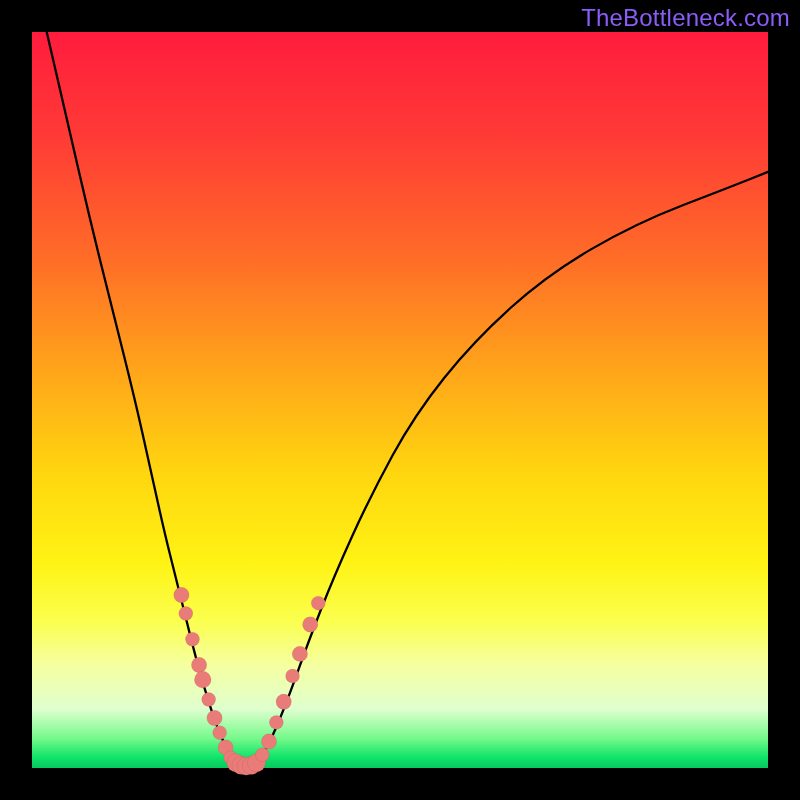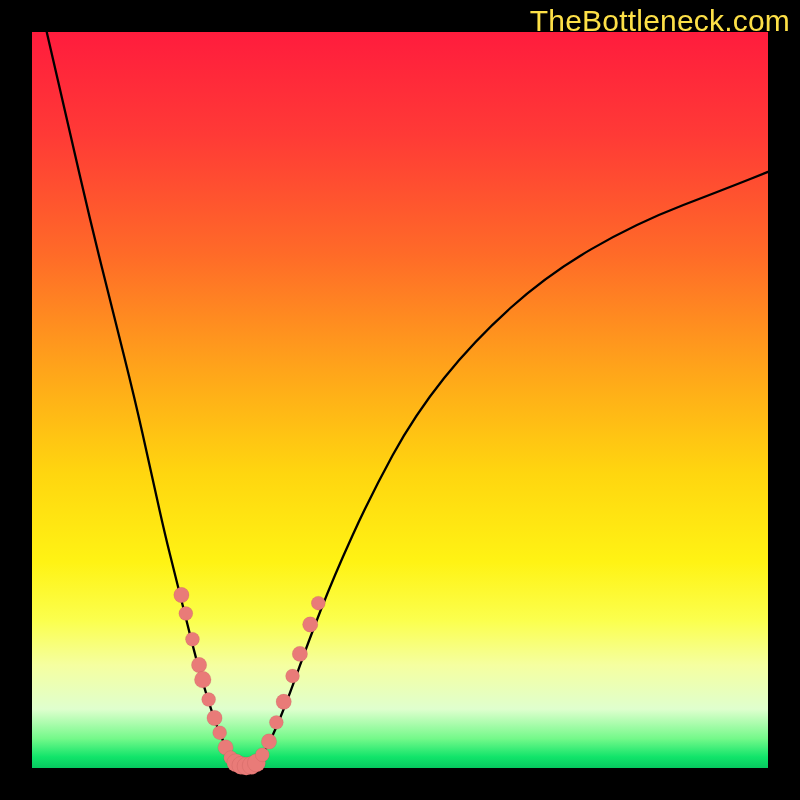--- a/index.html
+++ b/index.html
@@ -38,22 +38,22 @@
       #dfffce 92%,
       #74f98a 96%,
       #11e46a 98.5%,
       #06c95f 100%
     );
   }
   .watermark {
     position: absolute;
     top: 4px;
     right: 10px;
-    color: #fde047;
-    font-size: 30px;
+    color: #8b5cf6;
+    font-size: 24px;
     font-weight: 500;
     letter-spacing: 0.2px;
     z-index: 50;
   }
   svg.curve {
     position: absolute;
     left: 0;
     top: 0;
     width: 736px;
     height: 736px;

